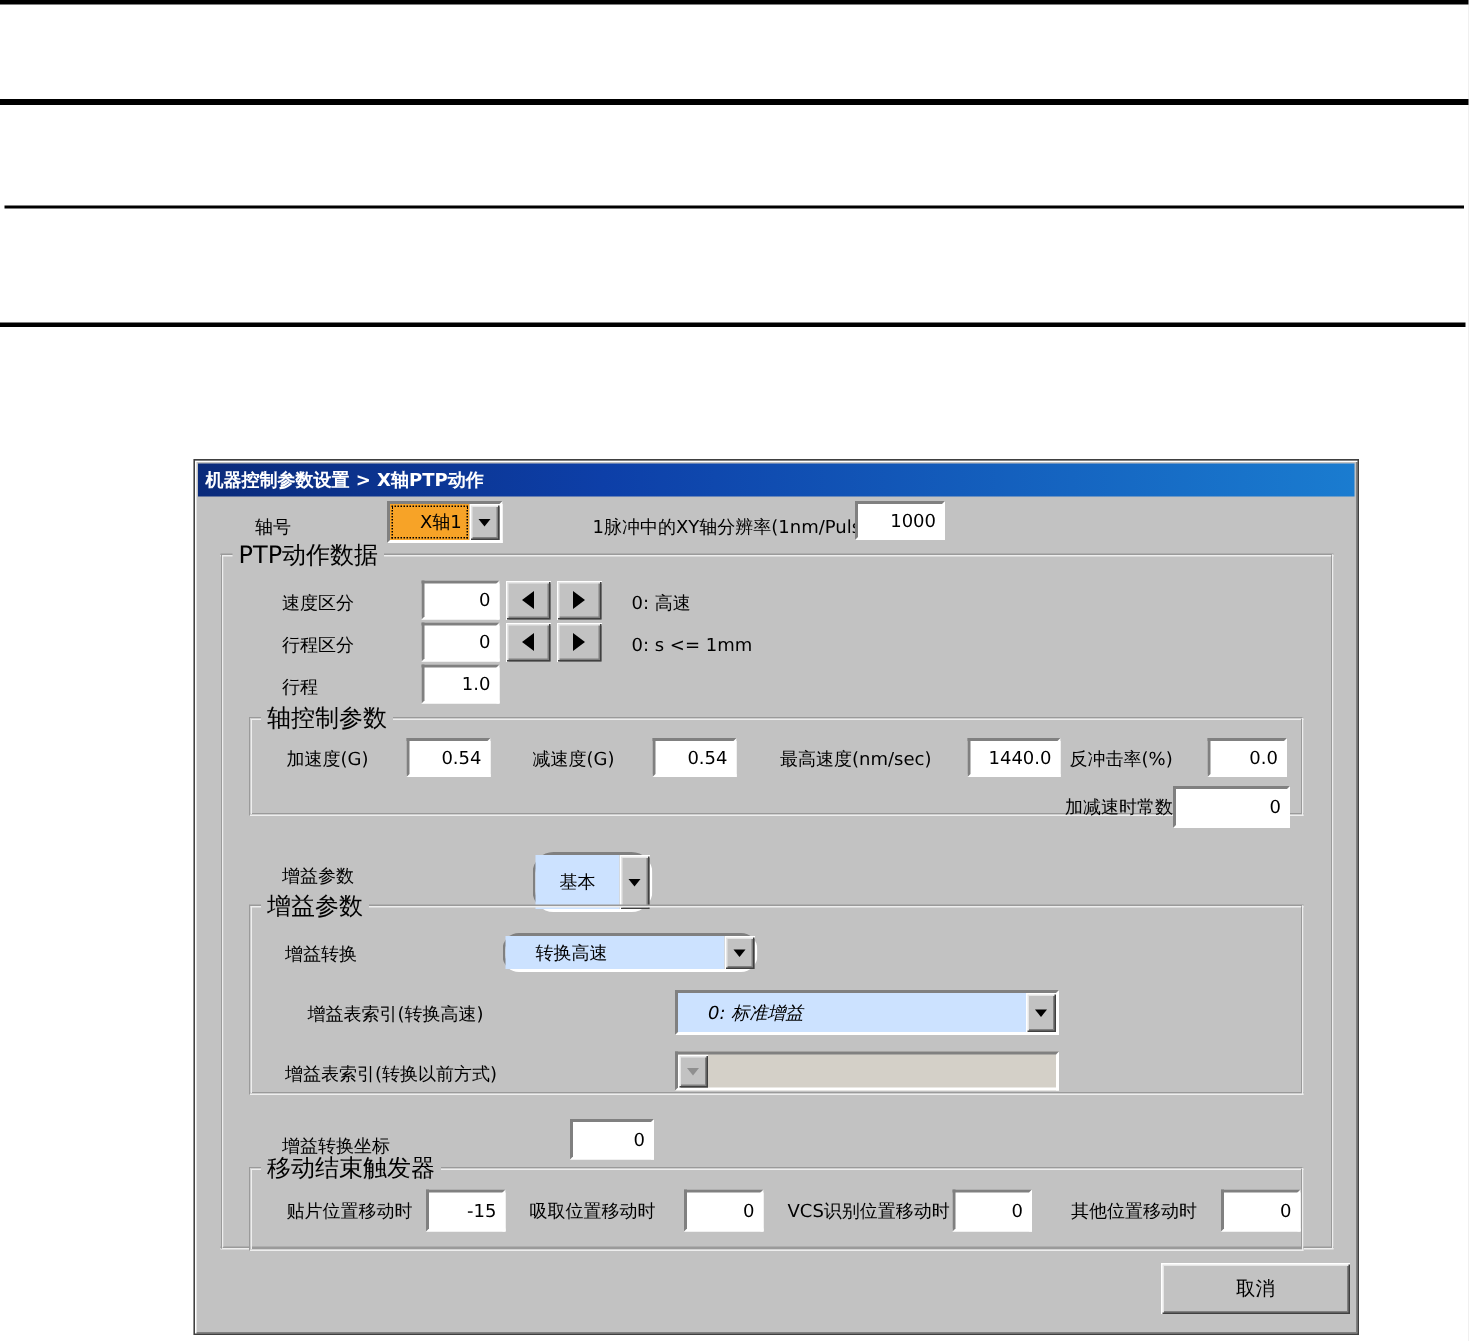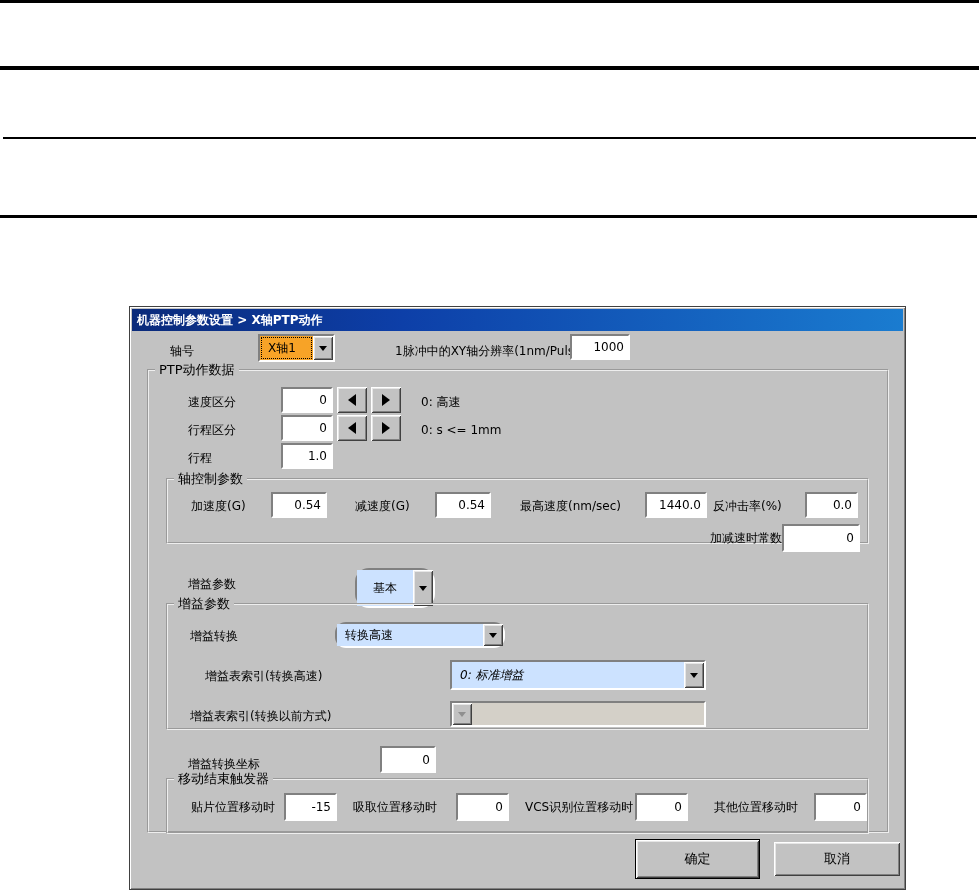--- a/index.html
+++ b/index.html
@@ -19,37 +19,37 @@
     color:#fff; font-size:12px; font-weight:bold; line-height:22px; padding-left:5px;
     white-space:nowrap; overflow:hidden; }
 
   .lbl { position:absolute; font-size:12px; color:#000; white-space:nowrap; line-height:14px; }
   .sunken { position:absolute; background:#fff; border:2px solid;
     border-color:#808080 #ffffff #ffffff #808080; font-size:12px; color:#000;
     text-align:right; padding:0 4px 0 0; display:flex; align-items:center; justify-content:flex-end; }
 
   .grp { position:absolute; border:2px groove #eeeeee; }
   .grp-legend { position:absolute; top:-9px; left:6px; background:#c2c2c2;
-    font-size:13px; padding:0 4px; white-space:nowrap; line-height:15px; }
+    font-size:16px; padding:0 4px; white-space:nowrap; line-height:15px; }
 
   .btn { position:absolute; background:#c2c2c2; border:none; font-size:13px; color:#000;
     box-shadow: inset 1px 1px 0 #ffffff, inset -1px -1px 0 #404040,
                 inset 2px 2px 0 #e6e6e6, inset -2px -2px 0 #808080;
     display:flex; align-items:center; justify-content:center; cursor:default; }
   .btn.default { outline:1px solid #000; }
 
   .spin { width:30px; height:26px; }
   .tri-left { width:0; height:0; border-top:6px solid transparent; border-bottom:6px solid transparent;
     border-right:8px solid #000; }
   .tri-right { width:0; height:0; border-top:6px solid transparent; border-bottom:6px solid transparent;
     border-left:8px solid #000; }
 
   .combo { position:absolute; border:2px solid; border-color:#808080 #ffffff #ffffff #808080;
     background:#fff; display:flex; }
-  .combo-field { flex:1; font-size:12px; display:flex; align-items:center; padding:0 8px;
+  .combo-field { flex:1; font-size:12px; display:flex; align-items:center; padding:0 20px;
     overflow:hidden; white-space:nowrap; }
   .combo-field.hl { background:#cce2ff; }
   .combo-field.orange { background:#f7a327; outline:1px dotted #000; outline-offset:-2px; }
   .combo-field.center { justify-content:center; }
   .combo-btn { width:20px; background:#c2c2c2; border:none;
     box-shadow: inset 1px 1px 0 #ffffff, inset -1px -1px 0 #404040,
                 inset 2px 2px 0 #e6e6e6, inset -2px -2px 0 #808080;
     display:flex; align-items:center; justify-content:center; cursor:default; }
   .tri-down { width:0; height:0; border-left:4px solid transparent; border-right:4px solid transparent;
     border-top:5px solid #000; }
@@ -161,15 +161,14 @@
       <div class="sunken" style="left:116px; top:13px; width:53px; height:28px;">-15</div>
       <div class="lbl" style="left:185px; top:20px;">吸取位置移动时</div>
       <div class="sunken" style="left:288px; top:13px; width:53px; height:28px;">0</div>
       <div class="lbl" style="left:357px; top:20px;">VCS识别位置移动时</div>
       <div class="sunken" style="left:467px; top:13px; width:53px; height:28px;">0</div>
       <div class="lbl" style="left:546px; top:20px;">其他位置移动时</div>
       <div class="sunken" style="left:646px; top:13px; width:53px; height:28px;">0</div>
     </div>
   </div>
 
-  <button class="btn default" style="left:506px; top:533px; width:123px; height:38px;">确定</button>
   <button class="btn" style="left:644px; top:535px; width:126px; height:34px;">取消</button>
 </div>
 
 </body></html>

